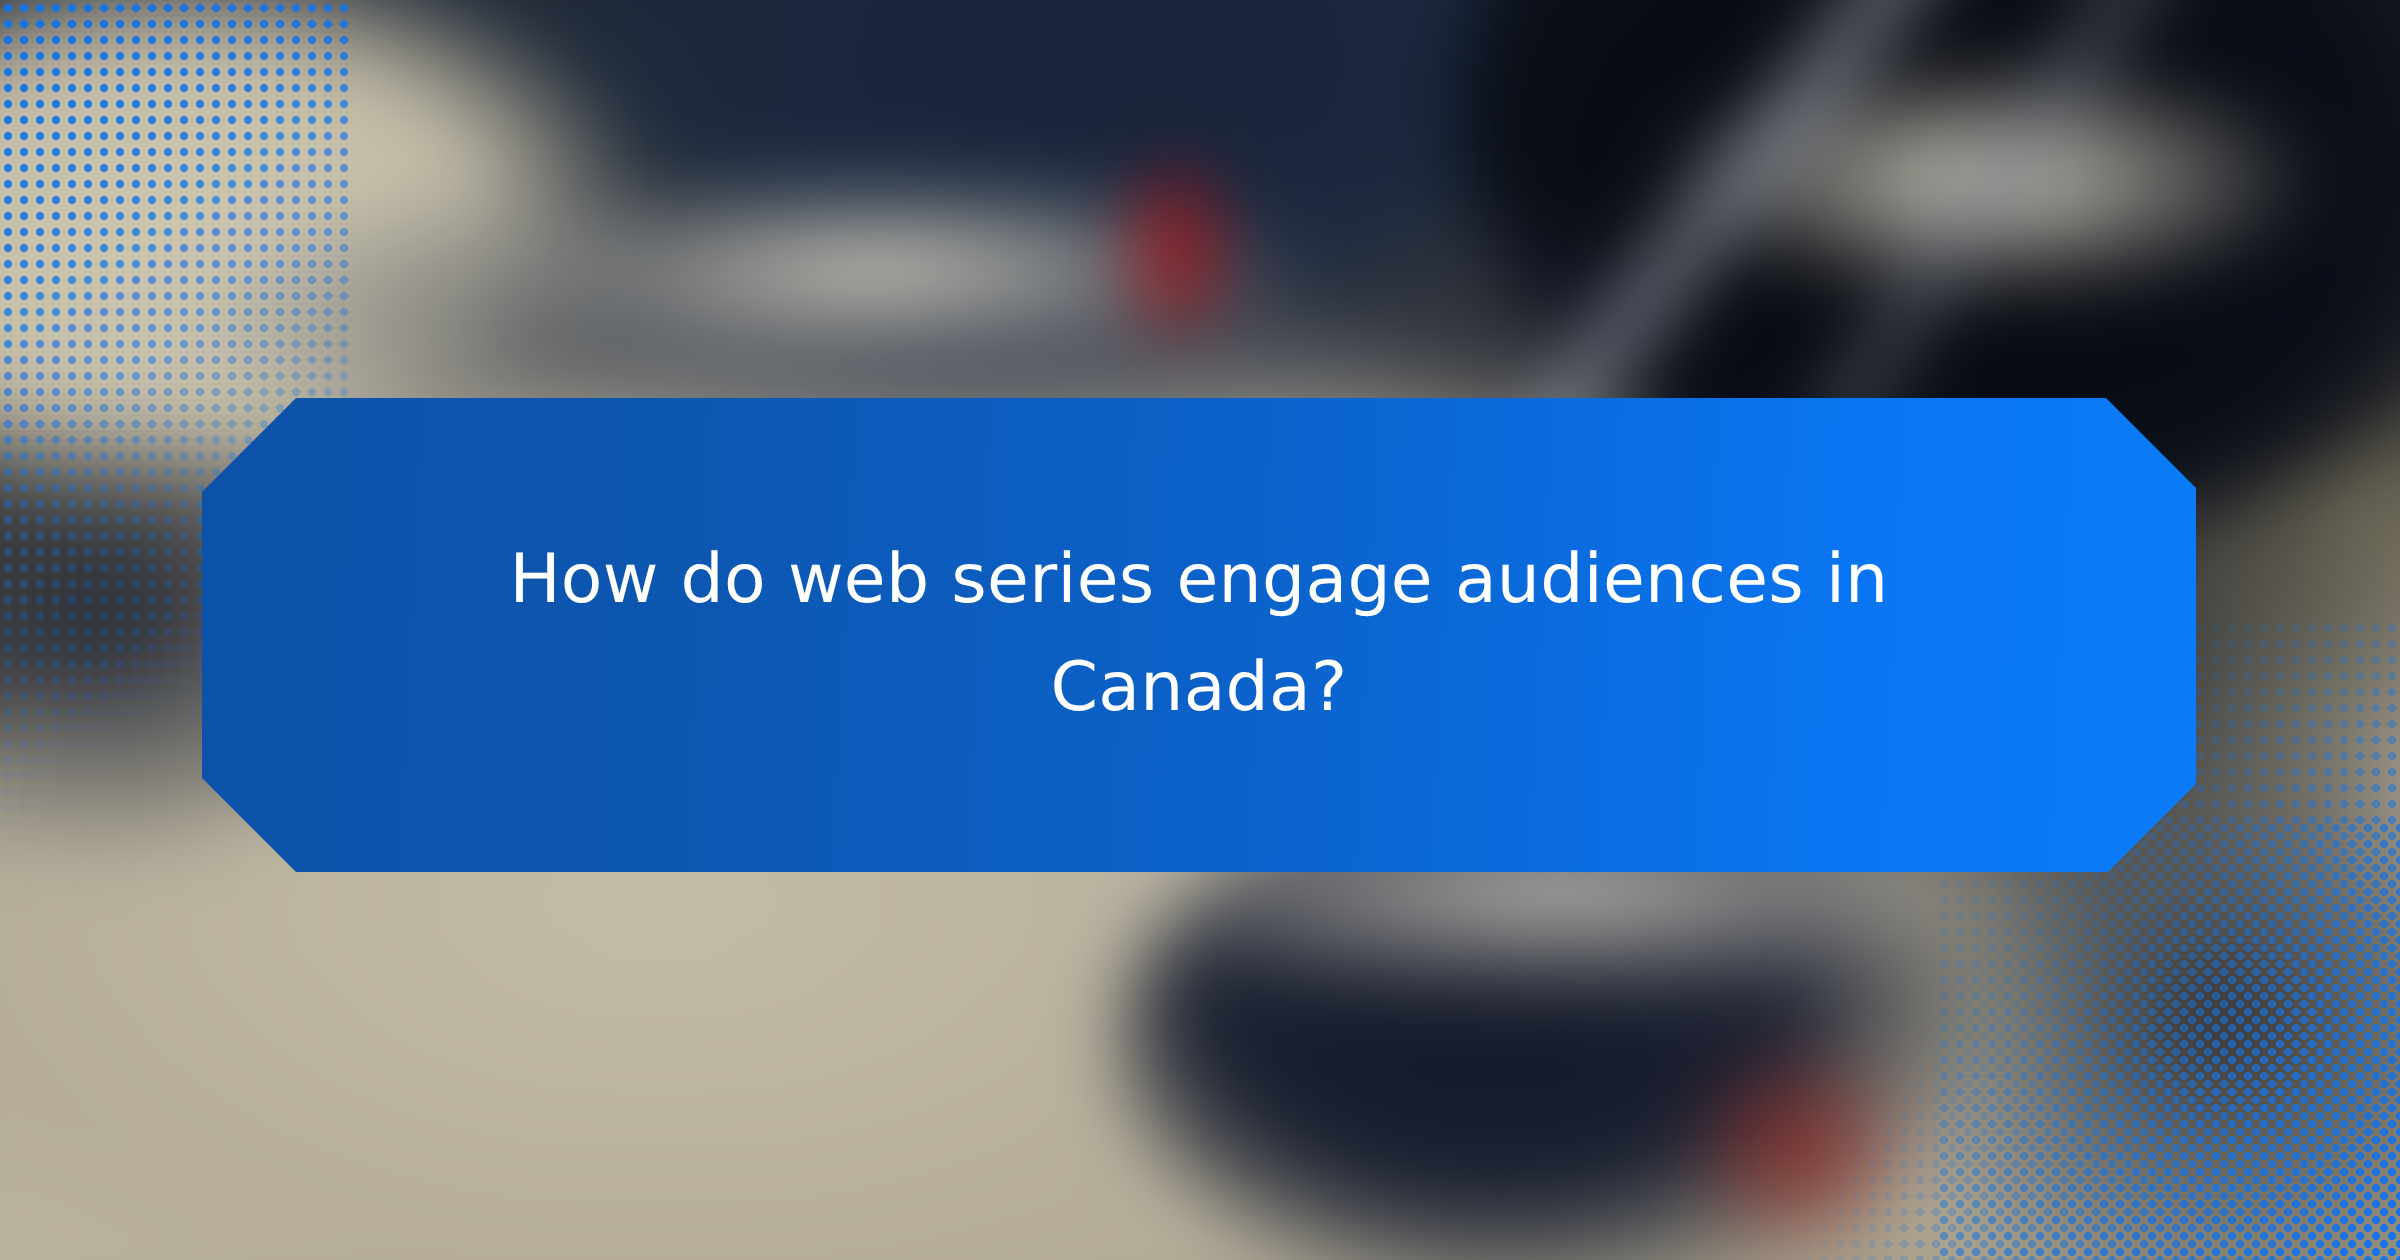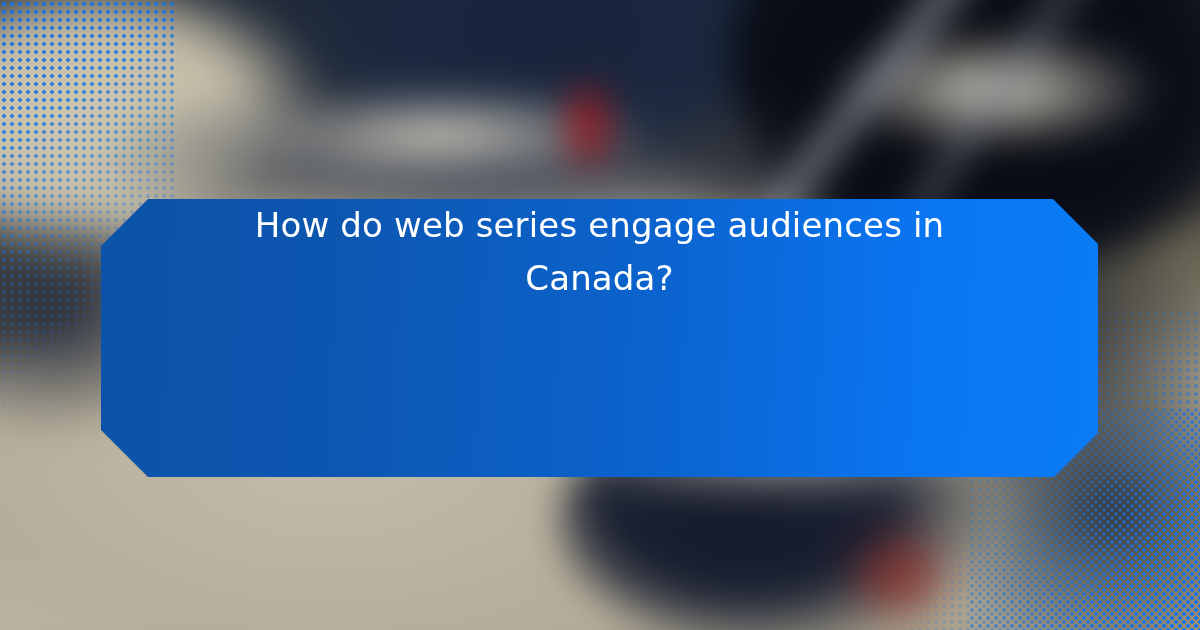--- a/index.html
+++ b/index.html
@@ -116,33 +116,34 @@
     -webkit-mask-image: linear-gradient(300deg, #000 0%, rgba(0,0,0,0.7) 30%, rgba(0,0,0,0) 72%);
             mask-image: linear-gradient(300deg, #000 0%, rgba(0,0,0,0.7) 30%, rgba(0,0,0,0) 72%);
   }
 
   
   #banner {
     position: absolute;
     left: 101px;
     top: 199px;
     width: 997px;
-    height: 278px;
+    height: 237px;
     background: linear-gradient(93deg, #0c52a9 0%, #0d56af 22%, #0b63cd 55%, #0a75f1 82%, #0a7cf8 100%);
     clip-path: polygon(
       47px 0,
       calc(100% - 45px) 0,
       100% 45px,
       100% calc(100% - 44px),
       calc(100% - 44px) 100%,
       47px 100%,
       0 calc(100% - 47px),
       0 47px
     );
     display: flex;
+    align-items: center;
     justify-content: center;
   }
   #headline {
     margin: 0;
     padding: 0 96px;
     color: #ffffff;
     font-size: 34px;
     font-weight: 400;
     line-height: 1.56;
     text-align: center;

